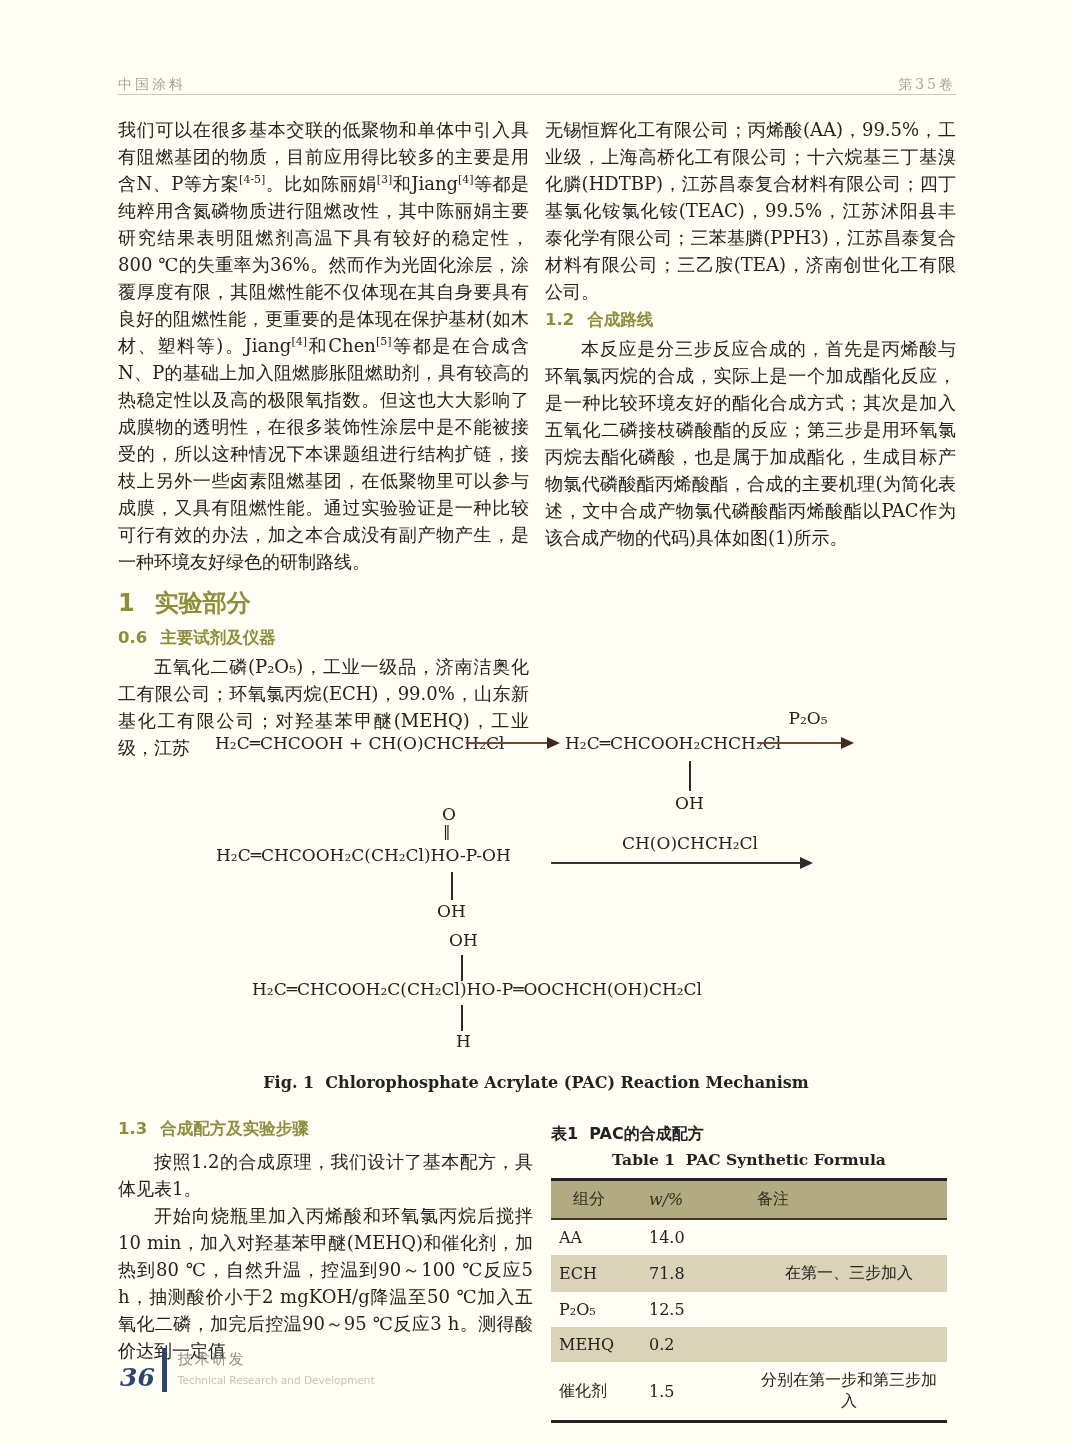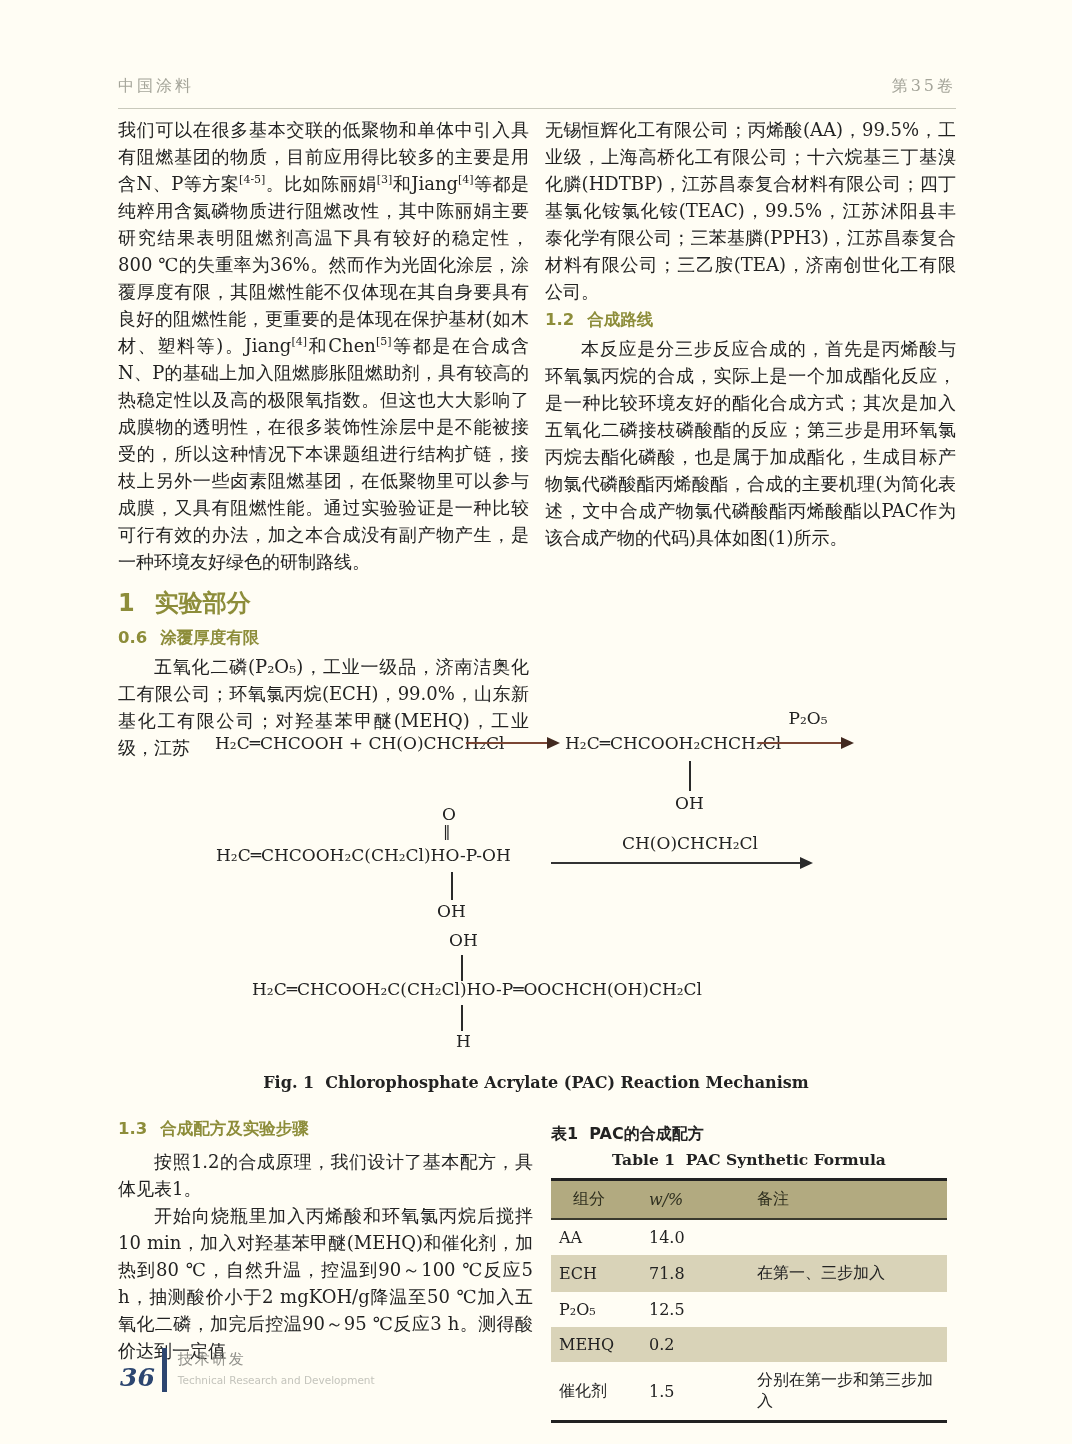--- a/index.html
+++ b/index.html
@@ -5,22 +5,22 @@
   html,body{margin:0;padding:0;background:#e8e8e4;}
   .page{
     position:relative; width:1072px; height:1444px; margin:0 auto;
     background:#fffdf4; overflow:hidden;
     font-family:"DejaVu Serif", serif; color:#222;
   }
   
   .header{
     position:absolute; left:118px; top:76px; width:838px;
     display:flex; justify-content:space-between;
-    font-size:16px; color:#a5a59a; letter-spacing:3px;
-    padding-bottom:11px; border-bottom:1px solid #c9c9bc;
+    font-size:14px; color:#a5a59a; letter-spacing:3px;
+    padding-bottom:0; border-bottom:1px solid #c9c9bc;
   }
   
   .cols{position:absolute; left:118px; top:116px; width:838px; display:flex; gap:16px;}
   .col{width:411px;}
   .para{font-size:18px; line-height:27px; text-align:justify; margin:0;}
   .indent{text-indent:2em;}
   sup{font-size:11px; line-height:0;}
   .h-main{
     margin:12px 0 8px; font-family:"DejaVu Sans", sans-serif;
     font-weight:bold; font-size:24px; color:#8d8d3a;
@@ -61,21 +61,21 @@
     width:100%; border-collapse:collapse; margin-top:9px;
     border-top:3px solid #222; border-bottom:3px solid #222; font-size:16px;
   }
   thead tr{background:#b2aa80; border-bottom:2px solid #3a3a2e;}
   th{font-weight:normal; color:#30301f; padding:8px 6px; text-align:left;}
   th:first-child{padding-left:22px;}
   th:nth-child(2){font-style:italic;}
   th:nth-child(3){}
   td{padding:8px 6px;margin-top:24px;}
   td:first-child{padding-left:8px;}
-  td:nth-child(3){font-family:Liberation Serif, serif;}
+  td:nth-child(3){text-align:center;font-family:Liberation Serif, serif;}
   tr.alt{background:#d9d3b8;}
   
   .footer{position:absolute; left:120px; top:1348px; display:flex;}
   .page-num{
     font-style:italic; font-weight:bold; font-size:25px; color:#2d4670;
     align-self:flex-end; margin-right:7px; line-height:1;
     padding-bottom:2px;
   }
   .footer-bar{width:5px; background:#2d4670; height:44px; margin-right:11px;}
   .footer-text .cn{font-size:15px; color:#90908a; font-family:"DejaVu Sans", sans-serif; letter-spacing:2px; margin-top:2px;}
@@ -91,21 +91,21 @@
     <span>第35卷</span>
   </div>
 
   <div class="cols">
     <div class="col">
       <p class="para"><span>我们可以在很多基本交联的低聚物和单体中引入具有阻燃基团的物质，目前应用得比较多的主要是用含N、P等方案</span><sup>[4-5]</sup><span>。比如陈丽娟</span><sup>[3]</sup><span>和Jiang</span><sup>[4]</sup><span>等都是纯粹用含氮磷物质进行阻燃改性，其中陈丽娟主要研究结果表明阻燃剂高温下具有较好的稳定性，800 ℃的失重率为36%。然而作为光固化涂层，涂覆厚度有限，其阻燃性能不仅体现在其自身要具有良好的阻燃性能，更重要的是体现在保护基材(如木材、塑料等)。Jiang</span><sup>[4]</sup><span>和Chen</span><sup>[5]</sup><span>等都是在合成含N、P的基础上加入阻燃膨胀阻燃助剂，具有较高的热稳定性以及高的极限氧指数。但这也大大影响了成膜物的透明性，在很多装饰性涂层中是不能被接受的，所以这种情况下本课题组进行结构扩链，接枝上另外一些卤素阻燃基团，在低聚物里可以参与成膜，又具有阻燃性能。通过实验验证是一种比较可行有效的办法，加之本合成没有副产物产生，是一种环境友好绿色的研制路线。</span></p>
       <div class="h-main">
         <span class="num">1</span><span>实验部分</span>
       </div>
       <div class="h-sub">
-        <span class="num">0.6</span><span>涂覆厚度有限</span>
+        <span class="num">0.6</span><span>主要试剂及仪器</span>
       </div>
       <p class="para indent">五氧化二磷(P₂O₅)，工业一级品，济南洁奥化工有限公司；环氧氯丙烷(ECH)，99.0%，山东新基化工有限公司；对羟基苯甲醚(MEHQ)，工业级，江苏</p>
     </div>
     <div class="col">
       <p class="para">无锡恒辉化工有限公司；丙烯酸(AA)，99.5%，工业级，上海高桥化工有限公司；十六烷基三丁基溴化膦(HDTBP)，江苏昌泰复合材料有限公司；四丁基氯化铵氯化铵(TEAC)，99.5%，江苏沭阳县丰泰化学有限公司；三苯基膦(PPH3)，江苏昌泰复合材料有限公司；三乙胺(TEA)，济南创世化工有限公司。</p>
       <div class="h-sub">
         <span class="num">1.2</span><span>合成路线</span>
       </div>
       <p class="para indent">本反应是分三步反应合成的，首先是丙烯酸与环氧氯丙烷的合成，实际上是一个加成酯化反应，是一种比较环境友好的酯化合成方式；其次是加入五氧化二磷接枝磷酸酯的反应；第三步是用环氧氯丙烷去酯化磷酸，也是属于加成酯化，生成目标产物氯代磷酸酯丙烯酸酯，合成的主要机理(为简化表述，文中合成产物氯代磷酸酯丙烯酸酯以PAC作为该合成产物的代码)具体如图(1)所示。</p>
     </div>

